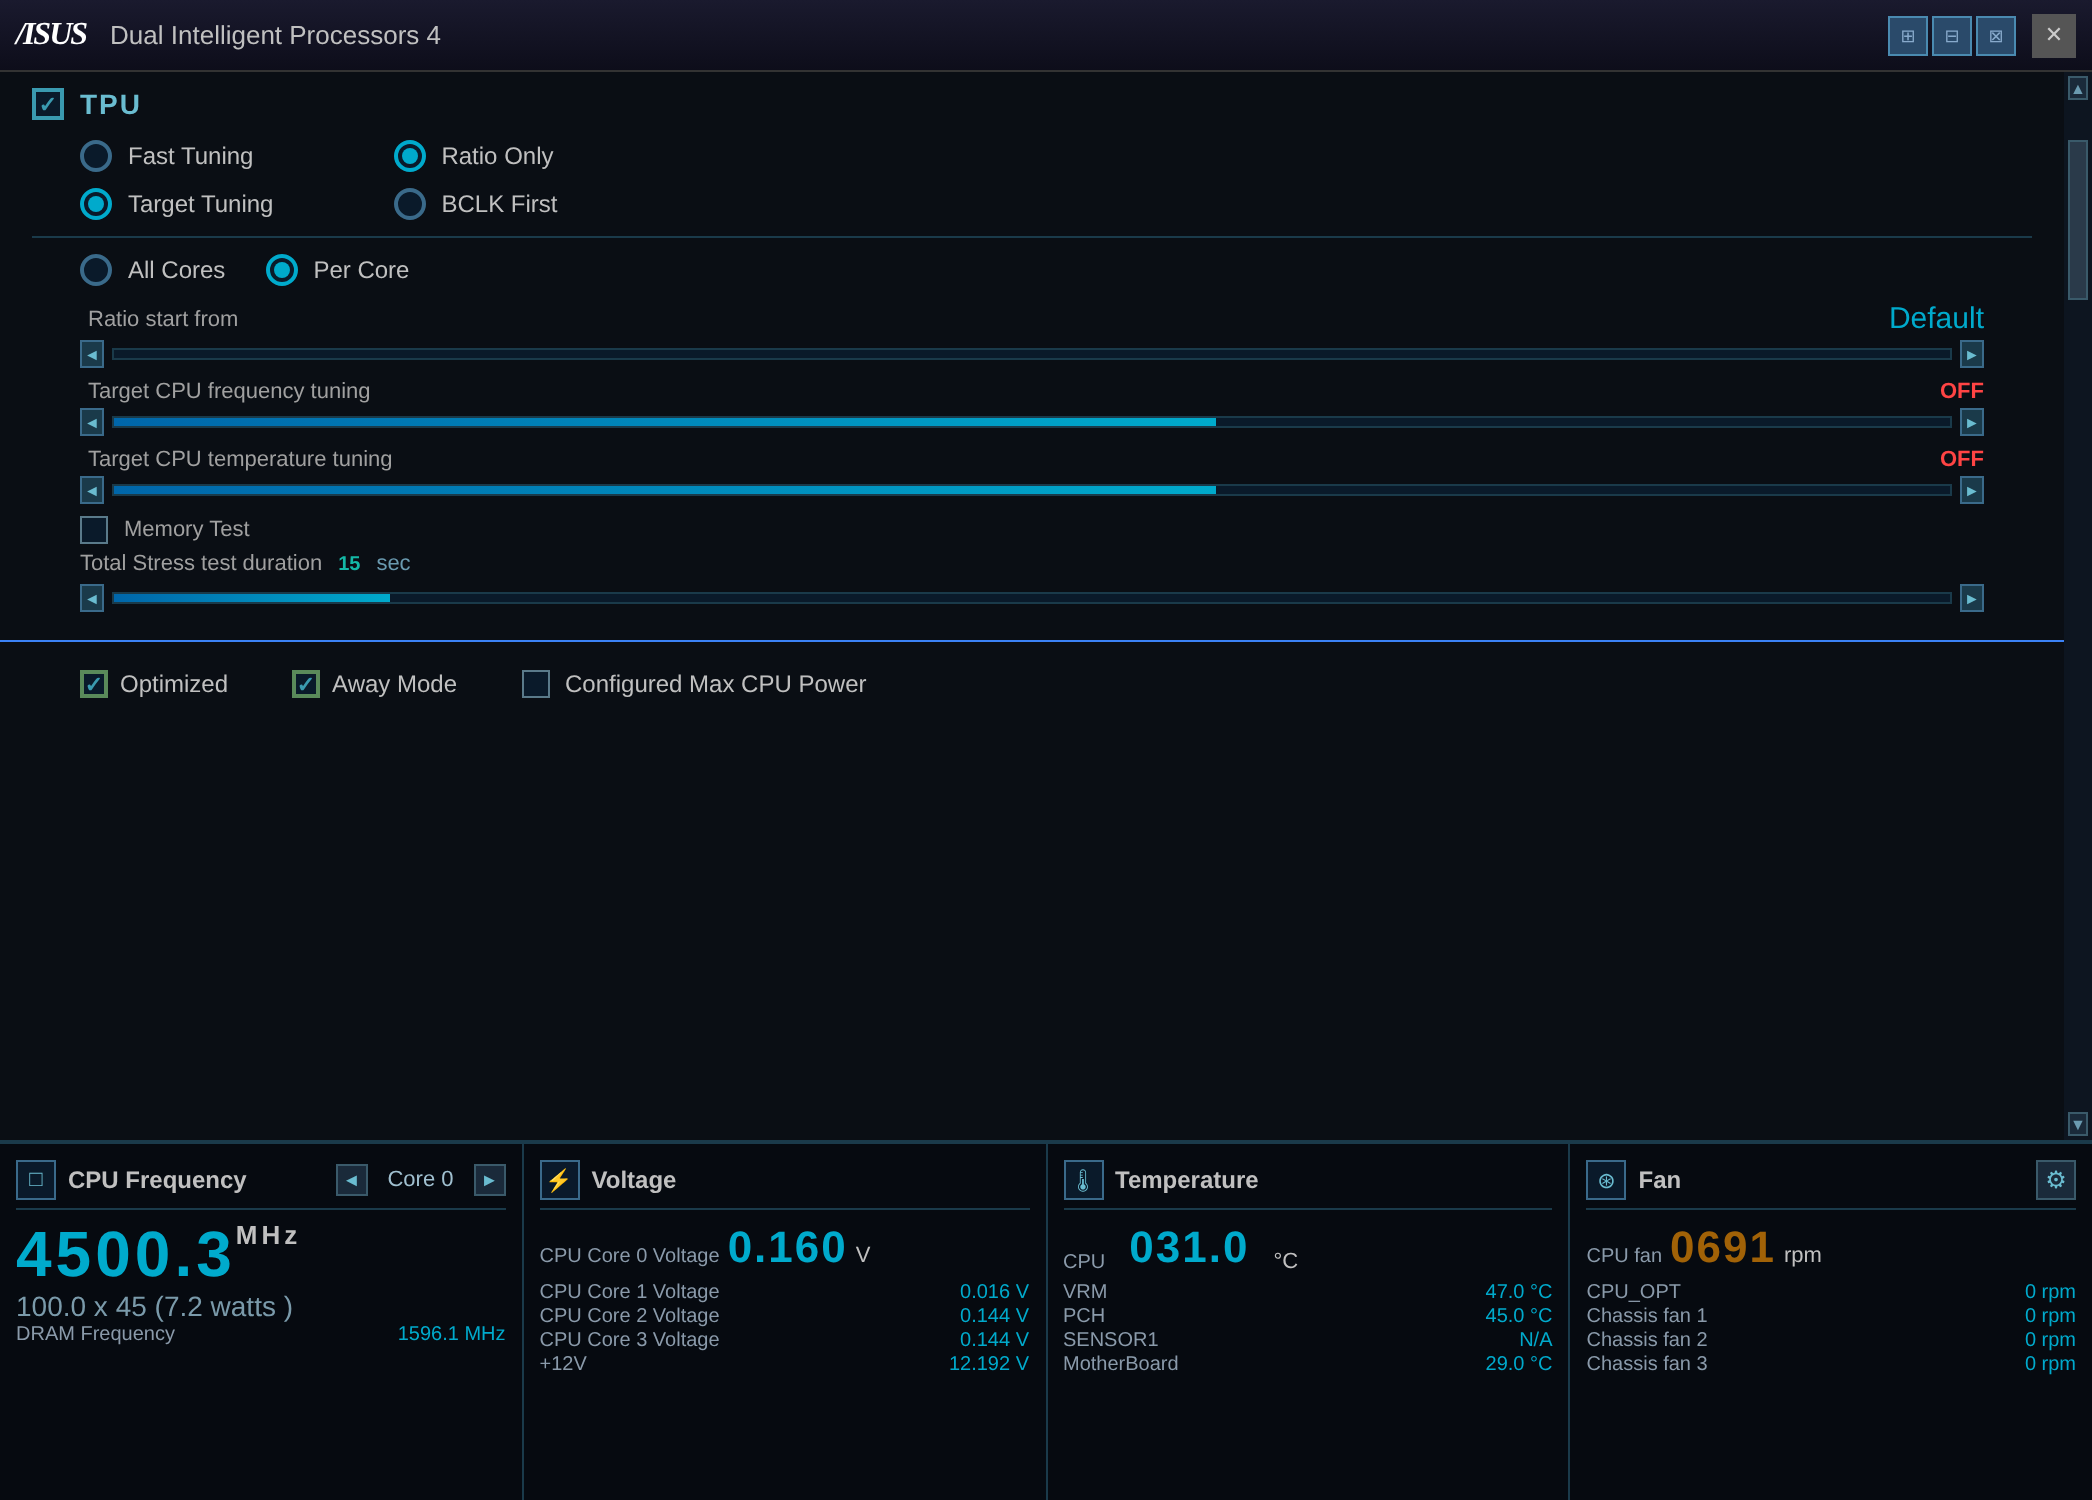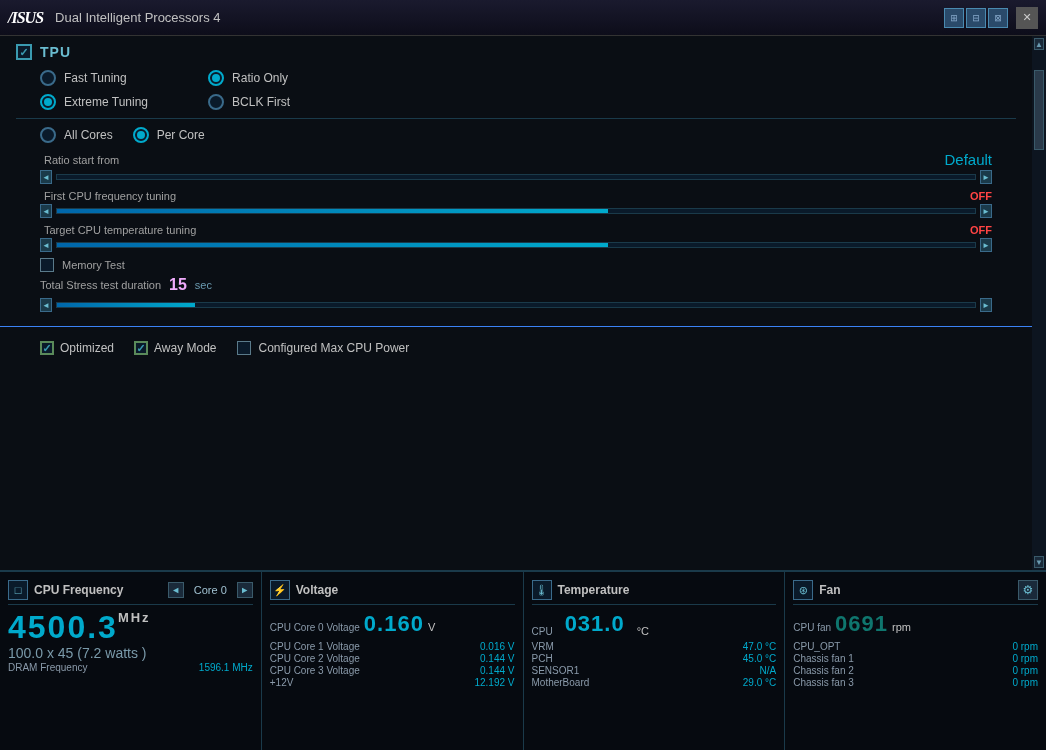--- a/index.html
+++ b/index.html
@@ -271,38 +271,38 @@
       gap: 8px;
       margin: 4px 24px;
     }
 
     .stress-label {
       color: #a0a0a0;
       font-size: 11px;
     }
 
     .stress-value {
-      color: #f0abfc;
-      font-size: 16px;
+      color: #14b8a6;
+      font-size: 10px;
       font-weight: bold;
     }
 
     .stress-unit {
       color: #6a9ab0;
       font-size: 11px;
     }
 
     
     .epu-section {
       padding: 8px 16px;
     }
 
     .epu-options {
       display: flex;
-      gap: 20px;
+      gap: 32px;
       margin-left: 24px;
       margin-top: 6px;
     }
 
     .epu-option {
       display: flex;
       align-items: center;
       gap: 6px;
     }
 
@@ -488,21 +488,21 @@
           </div>
 
           <div style="display:flex; gap:60px; margin-left:24px;">
             <div>
               <div class="radio-option" style="margin-bottom:8px;">
                 <div class="radio-circle"></div>
                 <span class="radio-label">Fast Tuning</span>
               </div>
               <div class="radio-option">
                 <div class="radio-circle selected"></div>
-                <span class="radio-label">Extreme Tuning</span>
+                <span class="radio-label">Target Tuning</span>
               </div>
             </div>
             <div>
               <div class="radio-option" style="margin-bottom:8px;">
                 <div class="radio-circle selected"></div>
                 <span class="radio-label">Ratio Only</span>
               </div>
               <div class="radio-option">
                 <div class="radio-circle"></div>
                 <span class="radio-label">BCLK First</span>
@@ -529,21 +529,21 @@
           </div>
           <div class="slider-container">
             <div class="slider-arrow">◄</div>
             <div class="slider-track slider-empty">
               <div class="slider-fill"></div>
             </div>
             <div class="slider-arrow">►</div>
           </div>
 
           <div class="label-row">
-            <span class="label-text">First CPU frequency tuning</span>
+            <span class="label-text">Target CPU frequency tuning</span>
             <span class="value-red">OFF</span>
           </div>
           <div class="slider-container">
             <div class="slider-arrow">◄</div>
             <div class="slider-track slider-half">
               <div class="slider-fill"></div>
             </div>
             <div class="slider-arrow">►</div>
           </div>
 
@@ -687,21 +687,21 @@
     </div>
 
     <div class="monitor-panel" style="position:relative;">
       <div class="gear-btn">⚙</div>
       <div class="monitor-header">
         <div class="monitor-icon">⊛</div>
         <span class="monitor-title">Fan</span>
       </div>
       <div style="display:flex; align-items:baseline; gap:4px; margin-bottom:4px;">
         <span class="sub-label">CPU fan</span>
-        <span style="font-size:22px; color:#0f766e; font-weight:bold; letter-spacing:1px;">0691</span>
+        <span style="font-size:22px; color:#a16207; font-weight:bold; letter-spacing:1px;">0691</span>
         <span style="color:#c0c0c0; font-size:11px;">rpm</span>
       </div>
       <div class="sub-row">
         <span class="sub-label">CPU_OPT</span>
         <span class="sub-value">0  rpm</span>
       </div>
       <div class="sub-row">
         <span class="sub-label">Chassis fan 1</span>
         <span class="sub-value">0  rpm</span>
       </div>

